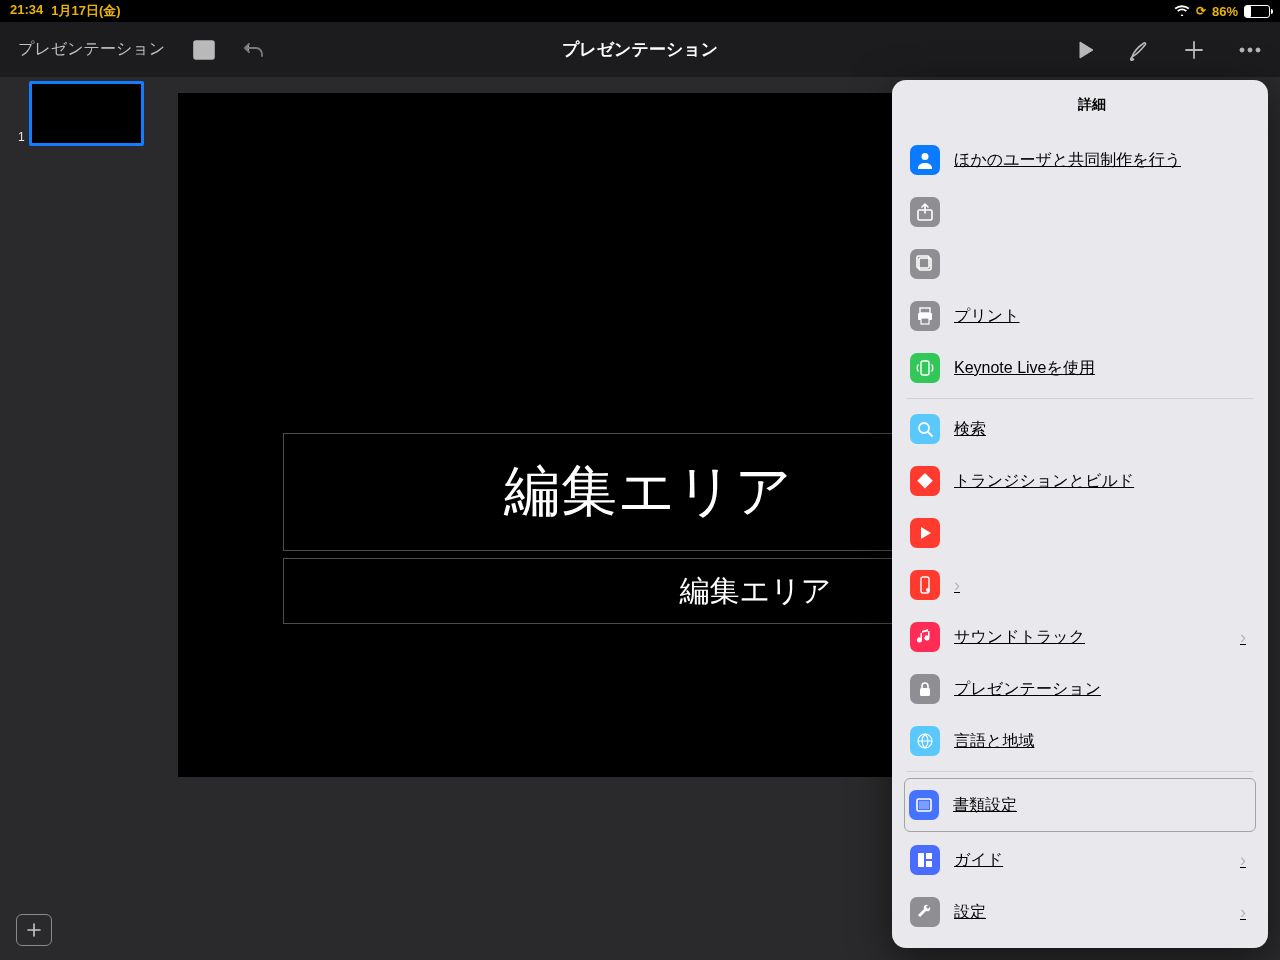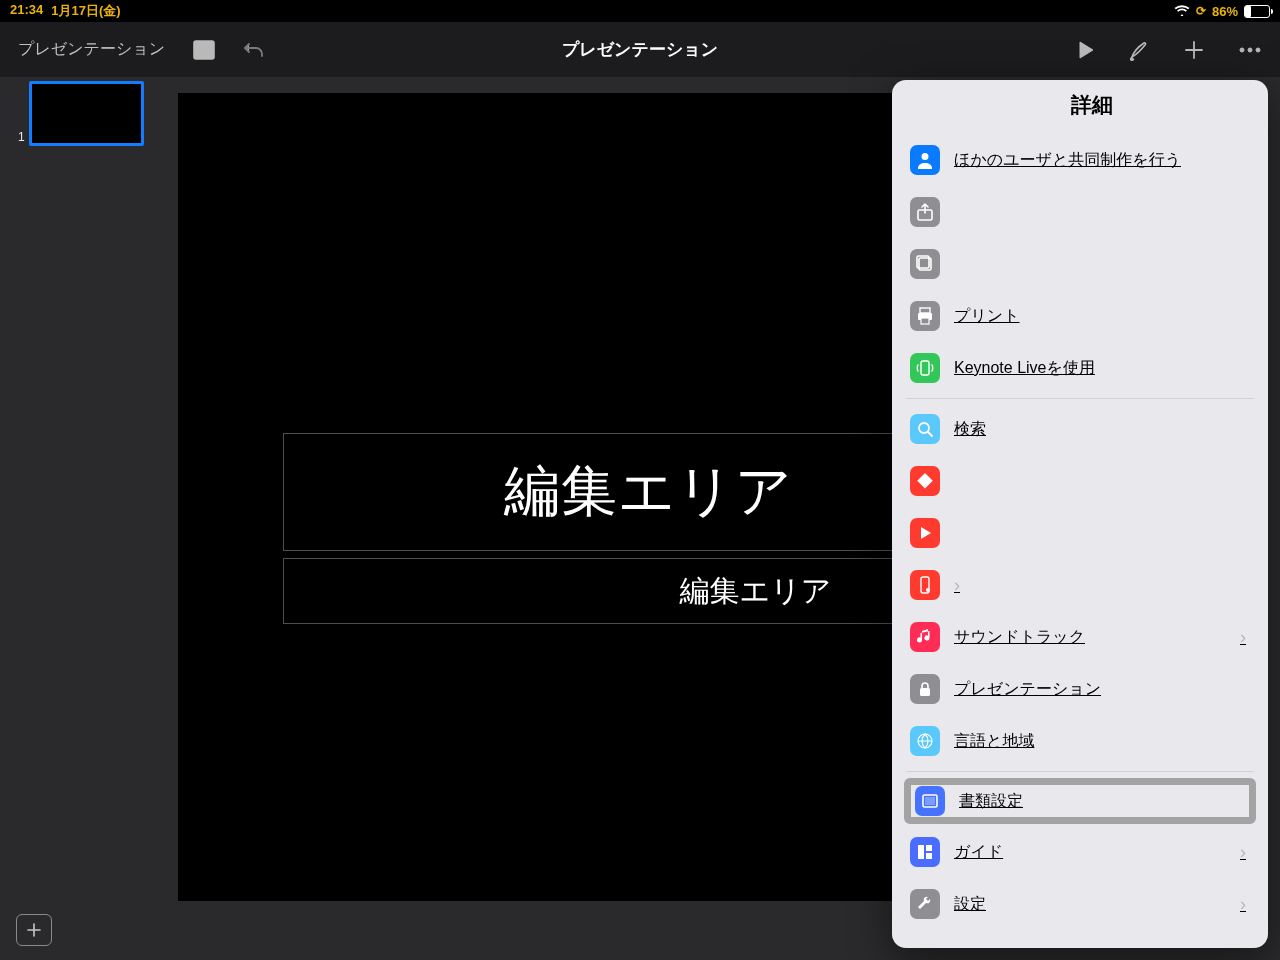--- a/index.html
+++ b/index.html
@@ -27,36 +27,36 @@
   
   .workspace { display:flex; height: calc(960px - 22px - 55px); background:#2a2a2c; }
   .nav { width:168px; background:#2a2a2c; display:flex; flex-direction:column; padding-top:4px; position:relative;}
   .thumb-wrap { display:flex; align-items:flex-end; gap:4px; padding:0 10px 0 18px; }
   .thumb-num { color:#eaeaea; font-size:12px; margin-bottom:2px;}
   .thumb { width:115px; height:65px; background:#000; border:3px solid #147cff; border-radius:2px; }
   .add-slide { position:absolute; left:16px; bottom:14px; width:36px; height:32px; border:1.5px solid #8a8a8a; border-radius:6px; display:flex; align-items:center; justify-content:center; cursor:pointer;}
   .add-slide svg{ stroke:#c6c6c6; }
 
   .canvas-area { flex:1; display:flex; align-items:flex-start; justify-content:flex-start; padding:16px 10px; overflow:hidden;}
-  .canvas { width: 1070px; height: 808px; background:#000; position:relative; }
+  .canvas { width: 1070px; height: 684px; background:#000; position:relative; }
   .title-box { position:absolute; left:105px; top:340px; right:20px; height:118px; border:1px solid #4d4d4d; color:#fff; font-size:56px; font-weight:400; display:flex; align-items:center; padding-left:220px; letter-spacing:1px;}
   .sub-box { position:absolute; left:105px; top:465px; right:20px; height:66px; border:1px solid #4d4d4d; color:#fff; font-size:30px; display:flex; align-items:center; justify-content:center;}
 
   
   .popover { position:absolute; right:12px; top:80px; width:376px; height:868px; background:#e9e9ed; border-radius:14px; box-shadow:0 10px 40px rgba(0,0,0,.5); color:#000; overflow:hidden; }
   .popover::before{ content:""; position:absolute; top:-10px; right:26px; width:0; height:0; border-left:10px solid transparent; border-right:10px solid transparent; border-bottom:12px solid #e9e9ed;}
-  .pop-header { height:50px; display:flex; align-items:center; justify-content:center; font-size:21px; font-weight:700;padding-left:24px; }
+  .pop-header { height:50px; display:flex; align-items:center; justify-content:center; font-size:14px; font-weight:700;padding-left:24px; }
   .pop-body { padding: 0 14px 10px; overflow:auto; height:calc(100% - 50px); }
   .group { border-top:1px solid rgba(0,0,0,.1); padding:4px 0; }
   .group:first-child{ border-top:none;}
   .row { display:flex; align-items:center; height:52px; cursor:pointer; border-radius:8px; padding:0 4px; position:relative;text-decoration:underline;}
   .row .icon-box { width:30px; height:30px; border-radius:7px; margin-right:14px; display:flex; align-items:center; justify-content:center; flex:0 0 30px;}
   .row .label { font-size:16px; flex:1; }
   .row .chev { color:#b6b6bb; font-size:18px; padding-right:4px;}
-  .highlight { border:7px solid #a3a3a3; border-radius:6px; margin:2px -2px; height:46px;}
+  .highlight { border:1px solid #a3a3a3; border-radius:6px; margin:2px -2px; height:54px;}
   
   .ic-blue { background:#0a7aff; }
   .ic-gray { background:#8e8e93; }
   .ic-green{ background:#33c759; }
   .ic-lblue{ background:#5ac8fa; }
   .ic-red  { background:#ff3b30; }
   .ic-pink { background:#ff2d55; }
   .ic-blue2{ background:#4573ff; }
   .ic-blue3{ background:#4a6dff; }
   .icon-box svg { width:18px; height:18px; }
@@ -205,20 +205,21 @@
             </svg>
           </div>
           <span class="label">検索</span>
         </div>
         <div class="row">
           <div class="icon-box ic-red">
             <svg viewBox="0 0 18 18">
               <rect x="9" y="1" width="11" height="11" transform="rotate(45 9 1)" fill="#fff"></rect>
             </svg>
           </div>
+          <span class="label">トランジションとビルド</span>
         </div>
         <div class="row">
           <div class="icon-box ic-red">
             <svg viewBox="0 0 18 18">
               <path d="M5 3l10 6-10 6z" fill="#fff"></path>
             </svg>
           </div>
         </div>
         <div class="row">
           <div class="icon-box ic-red">

